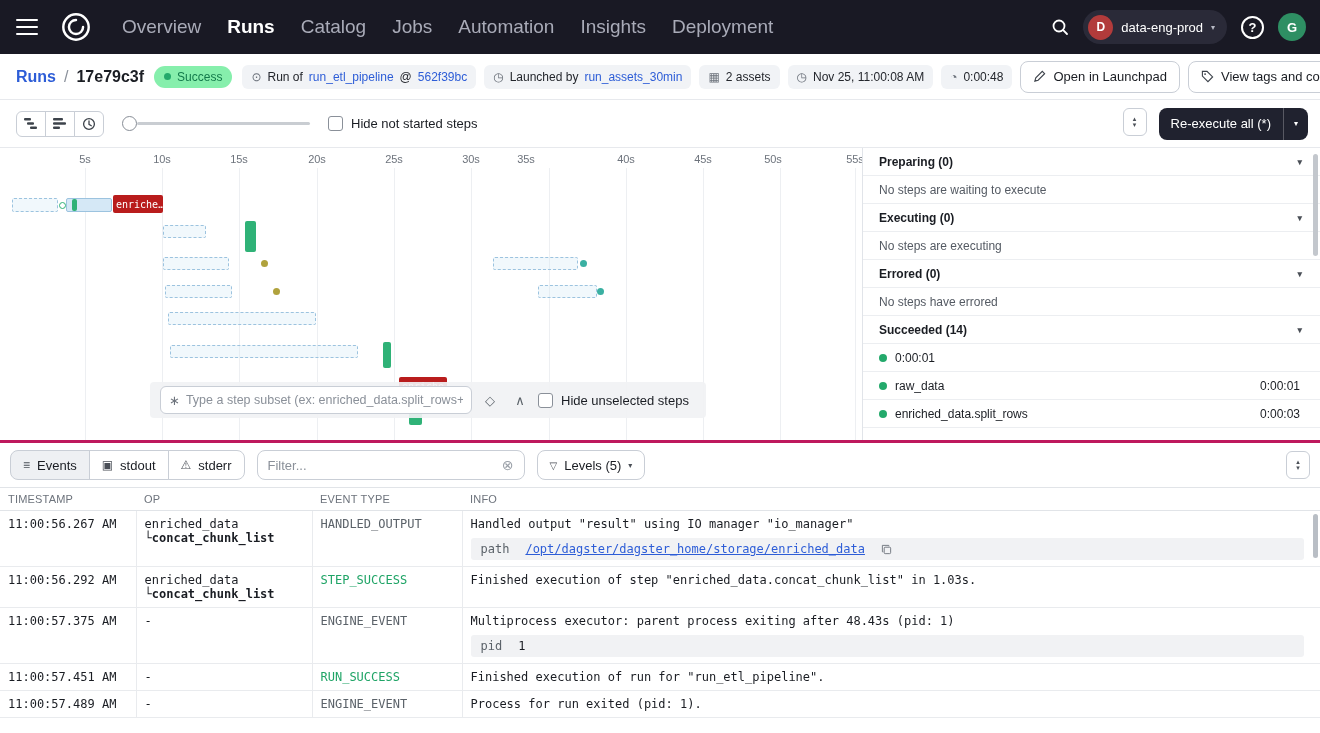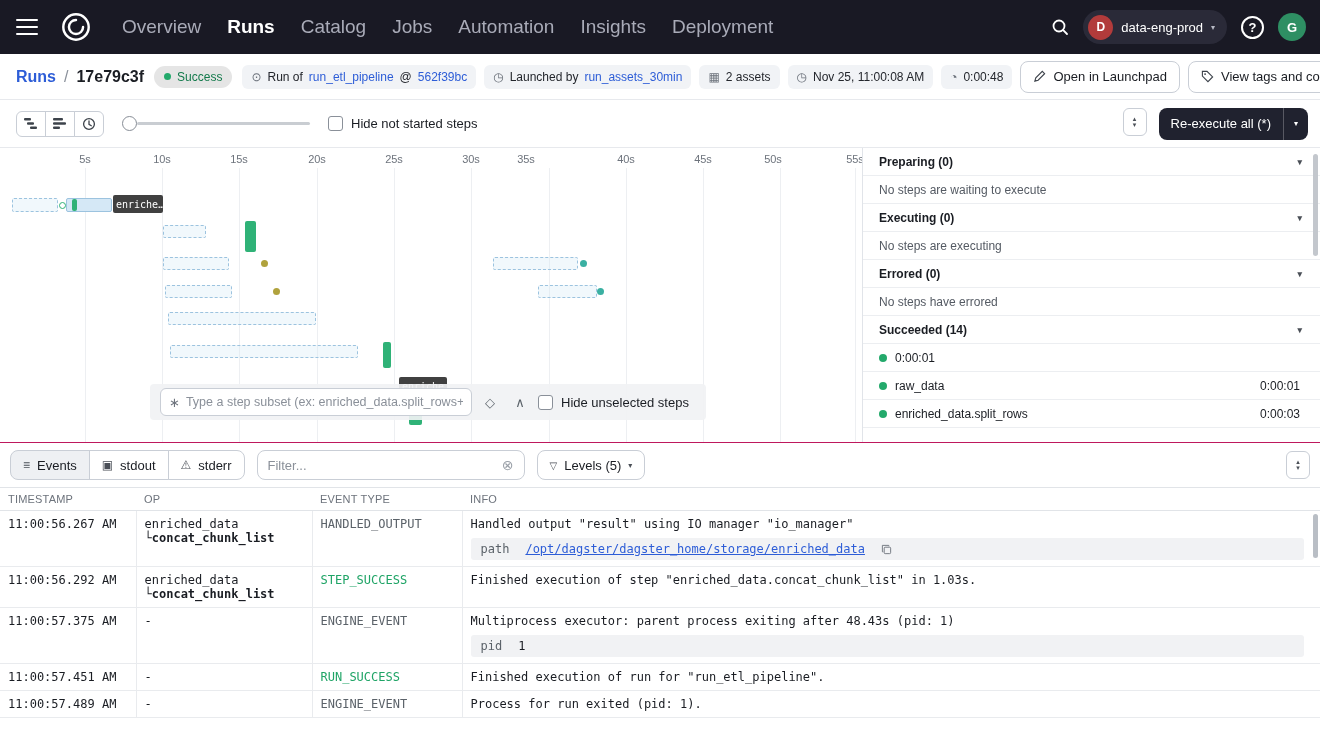--- a/index.html
+++ b/index.html
@@ -21,21 +21,21 @@
   .ws-avatar{width:25px;height:25px;border-radius:50%;background:#b23b3b;display:flex;align-items:center;justify-content:center;font-size:12px;font-weight:700;color:#fff}
   .pill-caret{font-size:8px;color:#b7b9c4}
   .help-btn{width:23px;height:23px;border:2px solid #fff;border-radius:50%;display:flex;align-items:center;justify-content:center;font-size:13px;font-weight:700;color:#fff;cursor:pointer}
   .user-avatar{width:28px;height:28px;border-radius:50%;background:#2e8f63;display:flex;align-items:center;justify-content:center;font-size:13px;font-weight:700;color:#fff;cursor:pointer}
 
   
   .runheader{height:46px;display:flex;align-items:center;padding:0 12px 0 16px;border-bottom:1px solid #e7e9ed;gap:8px;flex:none}
   .crumb-root{color:#2d5dd7;font-size:16px;font-weight:600;cursor:pointer}
   .crumb-sep{color:#8b919b;font-size:16px}
   .run-id{font-size:16px;font-weight:600}
-  .badge{display:flex;align-items:center;gap:6px;background:#e5e5e5;color:#137a4b;font-size:12px;border-radius:12px;height:22px;padding:0 10px;margin:0 2px}
+  .badge{display:flex;align-items:center;gap:6px;background:#86efac;color:#137a4b;font-size:12px;border-radius:12px;height:22px;padding:0 10px;margin:0 2px}
   .badge-dot{width:7px;height:7px;border-radius:50%;background:#23a96b}
   .run-tags{display:flex;gap:8px;align-items:center}
   .tag{display:flex;align-items:center;gap:6px;background:#f1f3f6;border-radius:6px;height:24px;padding:0 9px;font-size:12px;color:#23262c;white-space:nowrap}
   .tag-icon{color:#6d737c;font-size:12px}
   .tag-link{color:#2d5dd7;cursor:pointer}
   .hdr-actions{margin-left:auto;display:flex;gap:8px;align-items:center}
   .btn{display:flex;align-items:center;gap:7px;height:32px;padding:0 12px;border:1px solid #c9ced6;border-radius:8px;background:#fff;font-size:13px;color:#1a1d23;cursor:pointer;white-space:nowrap}
 
   
   .toolbar{height:48px;display:flex;align-items:center;padding:0 12px 0 16px;gap:18px;border-bottom:1px solid #e7e9ed;flex:none}
@@ -49,28 +49,28 @@
   .check-group{display:flex;align-items:center;gap:8px;font-size:13px}
   .cb{appearance:none;width:15px;height:15px;border:1px solid #8a9099;border-radius:3px;background:#fff;cursor:pointer;flex:none}
   .toolbar-right{margin-left:auto;display:flex;gap:12px;}
   .stepper{width:24px;height:28px;border:1px solid #c9ced6;border-radius:6px;background:#fff;display:flex;flex-direction:column;align-items:center;justify-content:center;font-size:7px;line-height:6px;color:#4a4f57;cursor:pointer}
   .reexec{display:flex;align-items:center;height:32px;background:#20222f;color:#fff;border-radius:8px;font-size:13px;cursor:pointer;overflow:hidden}
   .reexec-label{padding:0 12px}
   .reexec-div{width:1px;align-self:stretch;background:rgba(255,255,255,.25)}
   .reexec-caret{padding:0 10px;font-size:8px}
 
   
-  .main{display:flex;height:295px;border-bottom:1px solid #be185d;flex:none}
+  .main{display:flex;height:295px;border-bottom:3px solid #be185d;flex:none}
   .gantt{position:relative;flex:1;overflow:hidden;background:#fff}
   .gridline{position:absolute;top:20px;bottom:0;width:1px;background:#edeff2}
   .tick-label{position:absolute;top:5px;transform:translateX(-50%);font-size:11px;color:#6d737c}
   .bar-dashed{position:absolute;border:1.5px dashed #9cc3df;background:rgba(214,234,247,.35);border-radius:2px}
   .bar-solid{position:absolute;border:1px solid #9cc3df;background:#d5e8f6;border-radius:2px}
   .bar-green{position:absolute;background:#2fb277;border-radius:2px}
-  .bar-green-label{position:absolute;background:#404040;border-radius:2px;color:#fff;font-size:10px;
+  .bar-green-label{position:absolute;background:#b91c1c;border-radius:2px;color:#fff;font-size:10px;
     font-family:"DejaVu Sans Mono",monospace;display:flex;align-items:center;padding:0 3px;overflow:hidden;white-space:nowrap}
   .dot{position:absolute;border-radius:50%}
   .dot-green{background:#fff;border:1.5px solid #2fb277}
   .dot-olive{background:#b0a23d}
   .dot-teal{background:#3ab0a2}
   .float-band{position:absolute;left:150px;bottom:22px;width:556px;height:36px;background:rgba(241,242,244,.92);
     display:flex;align-items:center;gap:6px;padding:0 10px;border-radius:4px}
   .step-input{display:flex;align-items:center;gap:6px;width:312px;height:28px;background:#fff;border:1px solid #c9ced6;border-radius:6px;padding:0 8px}
   .step-input input{border:none;outline:none;flex:1;font-size:12.5px;background:transparent}
   input::placeholder{color:#8a9099}

